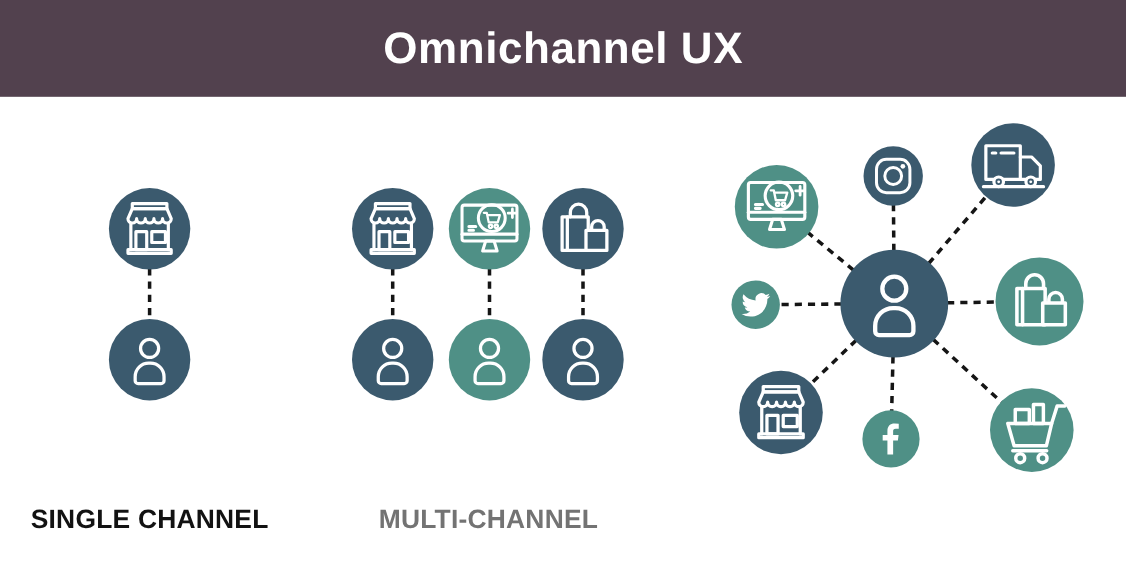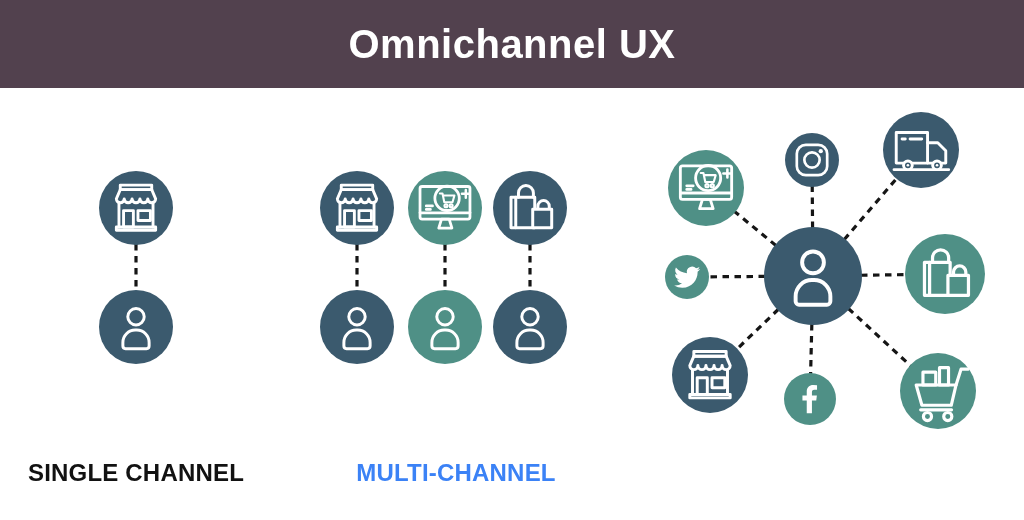--- a/index.html
+++ b/index.html
@@ -239,14 +239,14 @@
           </g>
         </g>
       </g>
     </svg>
 
   <div class="header" style="background: rgb(82, 65, 78);">
     <div class="title" style="color: rgb(255, 255, 255);">Omnichannel UX</div>
   </div>
 
   <div class="section-label" style="left: 136px; color: rgb(18, 18, 18);">SINGLE CHANNEL</div>
-  <div class="section-label" style="left: 444px; color: #3b82f6; margin-left: 12px;">MULTI-CHANNEL</div>
+  <div class="section-label" style="left: 444px; color: #737373;">MULTI-CHANNEL</div>
 </div>
 
 </body></html>

